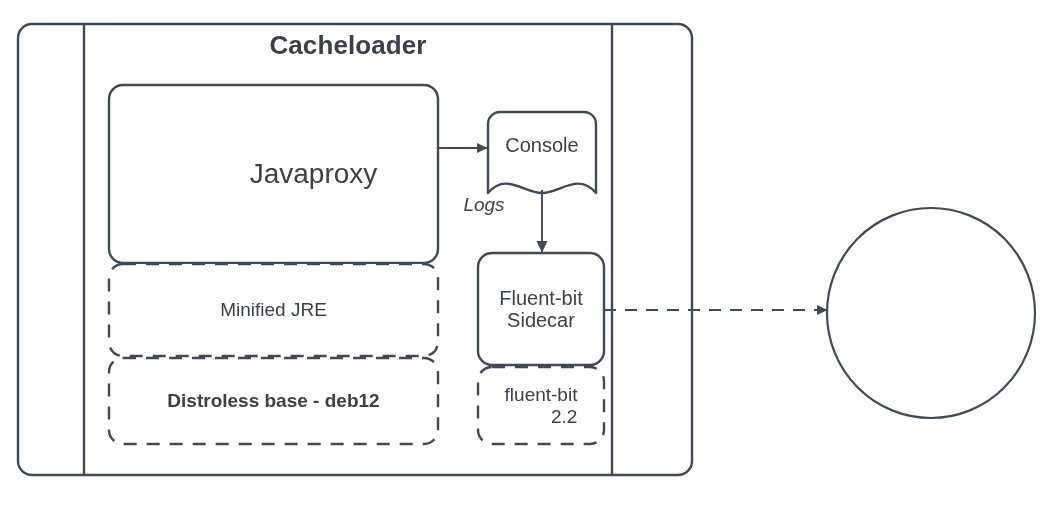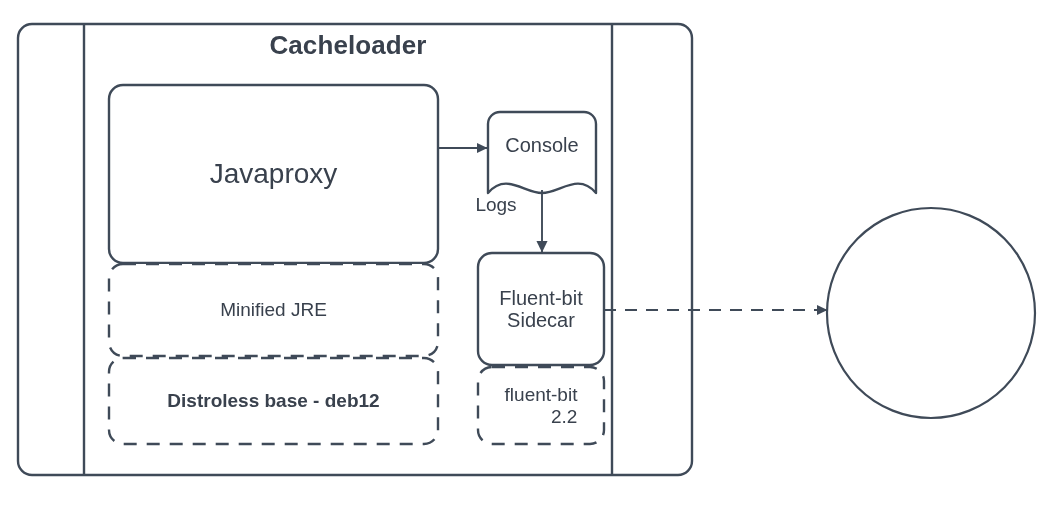--- a/index.html
+++ b/index.html
@@ -37,21 +37,21 @@
     color: #39414d;
     line-height: 1.12;
     white-space: pre-line;
     pointer-events: none;
   }
   .title-lbl {
     font-size: 26px;
     font-weight: bold;
     letter-spacing: 0.1px;
   }
-  .big-lbl   { font-size: 28px; }
+  .big-lbl   { font-size: 28px; padding-left: 40px; }
   .mid-lbl   { font-size: 20px; }
   .small-lbl { font-size: 19px; text-align: right; }
   .edge-lbl  { font-size: 19px; }
 </style>
 </head>
 <body>
 
 <div id="canvas">
 
   <svg class="layer" viewBox="0 0 1051 505">
@@ -101,21 +101,21 @@
   <div class="lbl title-lbl" style="left:84px; top:28px; width:528px; height:36px;">Cacheloader</div>
 
   <div class="lbl big-lbl" style="left:109px; top:85px; width:329px; height:178px;">Javaproxy</div>
 
   <div class="lbl small-lbl" style="left:109px; top:264px; width:329px; height:92px;">Minified JRE</div>
 
   <div class="lbl small-lbl" style="left:109px; top:358px; width:329px; height:86px;font-weight:bold;">Distroless base - deb12</div>
 
   <div class="lbl mid-lbl" style="left:488px; top:115px; width:108px; height:60px;">Console</div>
 
-  <div class="lbl edge-lbl" style="left:460px; top:192px; width:72px; height:26px;">Logs</div>
+  <div class="lbl edge-lbl" style="left:448px; top:192px; width:72px; height:26px;font-style:italic;">Logs</div>
 
   <div class="lbl mid-lbl" style="left:478px; top:253px; width:126px; height:112px;">Fluent-bit
 Sidecar</div>
 
   <div class="lbl small-lbl" style="left:478px; top:367px; width:126px; height:77px;">fluent-bit
 2.2</div>
 
 
 </div>
 

